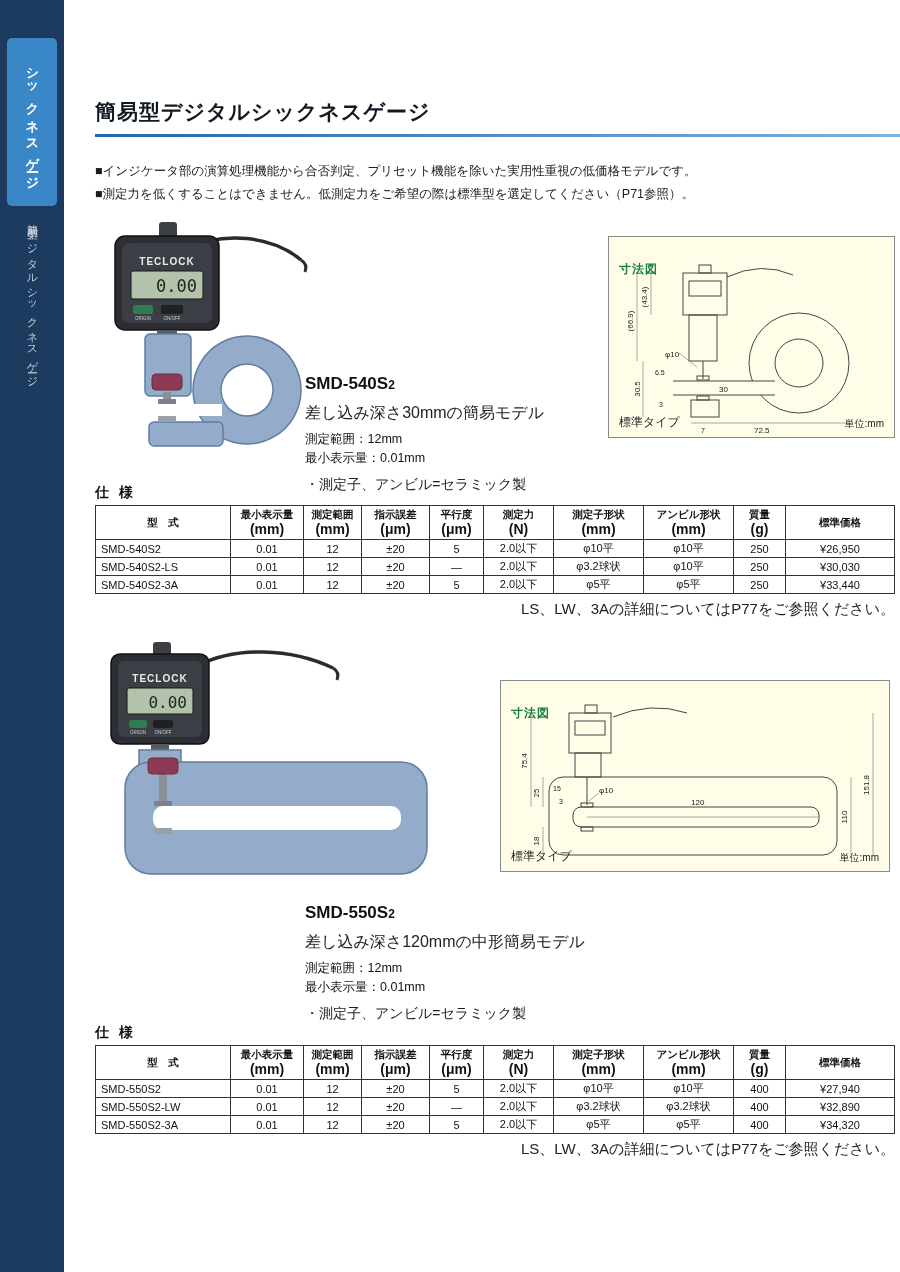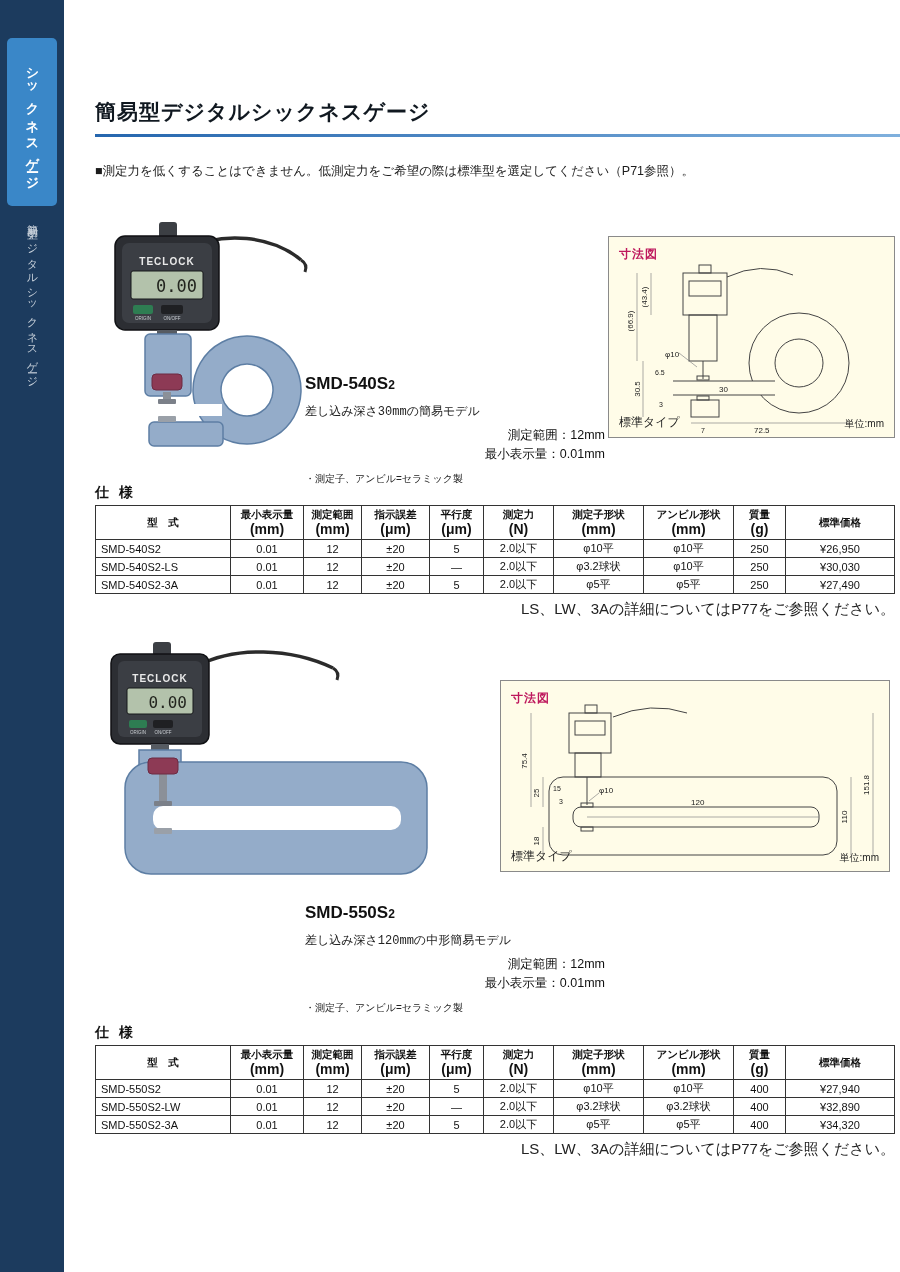--- a/index.html
+++ b/index.html
@@ -15,27 +15,27 @@
 
   
   .page-title { position:absolute; left:95px; top:98px; font-size:21px; font-weight:bold; color:#101820; letter-spacing:1px; }
   .title-rule { position:absolute; left:95px; top:134px; width:805px; height:3px; background:linear-gradient(90deg,#2566ae,#7fb0dd); }
   .bullets { position:absolute; left:95px; top:160px; width:800px; font-size:12.5px; color:#1c1c1c; line-height:1.8; }
 
   
   .prod-block { position:absolute; width:300px; }
   .prod-model { font-size:17px; font-weight:bold; color:#111; }
   .prod-model .sub { font-size:12px; }
-  .prod-desc { font-size:12px; color:#222; margin-top:9px;font-family:Liberation Mono, monospace; }
-  .prod-spec { font-size:12.5px; color:#111; line-height:1.55;text-align:right; }
-  .prod-note { font-size:10px; color:#222; margin-top:7px; }
+  .prod-desc { font-size:16px; color:#222; margin-top:9px; }
+  .prod-spec { font-size:12.5px; color:#111; line-height:1.55; }
+  .prod-note { font-size:14px; color:#222; margin-top:7px; }
 
   
   .diagram { position:absolute; background:#fffce8; border:1px solid #8a8a8a; }
-  .diagram-title { position:absolute; top:9px; left:10px; font-size:12px; font-weight:bold; color:#be185d; letter-spacing:1px; }
+  .diagram-title { position:absolute; top:24px; left:10px; font-size:12px; font-weight:bold; color:#15803d; letter-spacing:1px; }
   .diagram-type { position:absolute; left:10px; bottom:6px; font-size:12px; color:#222; }
   .diagram-unit { position:absolute; right:10px; bottom:6px; font-size:10px; color:#222; }
   .diagram svg.dim { position:absolute; left:0; top:0; }
 
   
   .spec-title { position:absolute; left:95px; font-size:14px; font-weight:bold; color:#111; letter-spacing:3px; }
   .spec-table { position:absolute; left:95px; width:800px; border-collapse:collapse; table-layout:fixed; background:#fff; }
   .spec-table th, .spec-table td { border:1px solid #333; }
   .spec-table th { font-weight:bold; font-size:10.5px; line-height:1.2; padding:2px 0; color:#111; text-align:center; }
   .spec-table th .unit { font-size:14px; }
@@ -64,20 +64,21 @@
       <span>シックネスゲージ</span>
     </div>
     <div class="sidebar-section">
       <span>簡易型デジタルシックネスゲージ</span>
     </div>
   </div>
 
   <h1 class="page-title">簡易型デジタルシックネスゲージ</h1>
   <div class="title-rule"></div>
   <div class="bullets">
+    <div>■インジケータ部の演算処理機能から合否判定、プリセット機能を除いた実用性重視の低価格モデルです。</div>
     <div>■測定力を低くすることはできません。低測定力をご希望の際は標準型を選定してください（P71参照）。</div>
   </div>
 
   <svg class="photo" style="left:95px;top:220px" width="225" height="245" viewBox="0 0 225 245">
     <g>
       <path d="M90,30 C128,10 178,16 206,40" stroke="#2b2b2b" stroke-width="3.5" fill="none"></path>
       <path d="M206,40 q7,4 4,12" stroke="#2b2b2b" stroke-width="3" fill="none"></path>
     </g>
     <rect x="64" y="2" width="18" height="16" rx="3" fill="#3c3f44"></rect>
     <g>
@@ -228,21 +229,21 @@
         <tr>
           <td>SMD-540S2-3A</td>
           <td>0.01</td>
           <td>12</td>
           <td>±20</td>
           <td>5</td>
           <td>2.0以下</td>
           <td>φ5平</td>
           <td>φ5平</td>
           <td>250</td>
-          <td>¥27,490</td>
+          <td>¥33,440</td>
         </tr>
       </tbody>
     </table>
   <div class="footnote" style="top:600px">LS、LW、3Aの詳細についてはP77をご参照ください。</div>
 
   <svg class="photo" style="left:95px;top:638px" width="340" height="248" viewBox="0 0 340 248">
     <g>
       <path d="M102,28 C140,8 196,10 238,30" stroke="#2b2b2b" stroke-width="3.5" fill="none"></path>
       <path d="M238,30 q7,4 4,12" stroke="#2b2b2b" stroke-width="3" fill="none"></path>
     </g>

